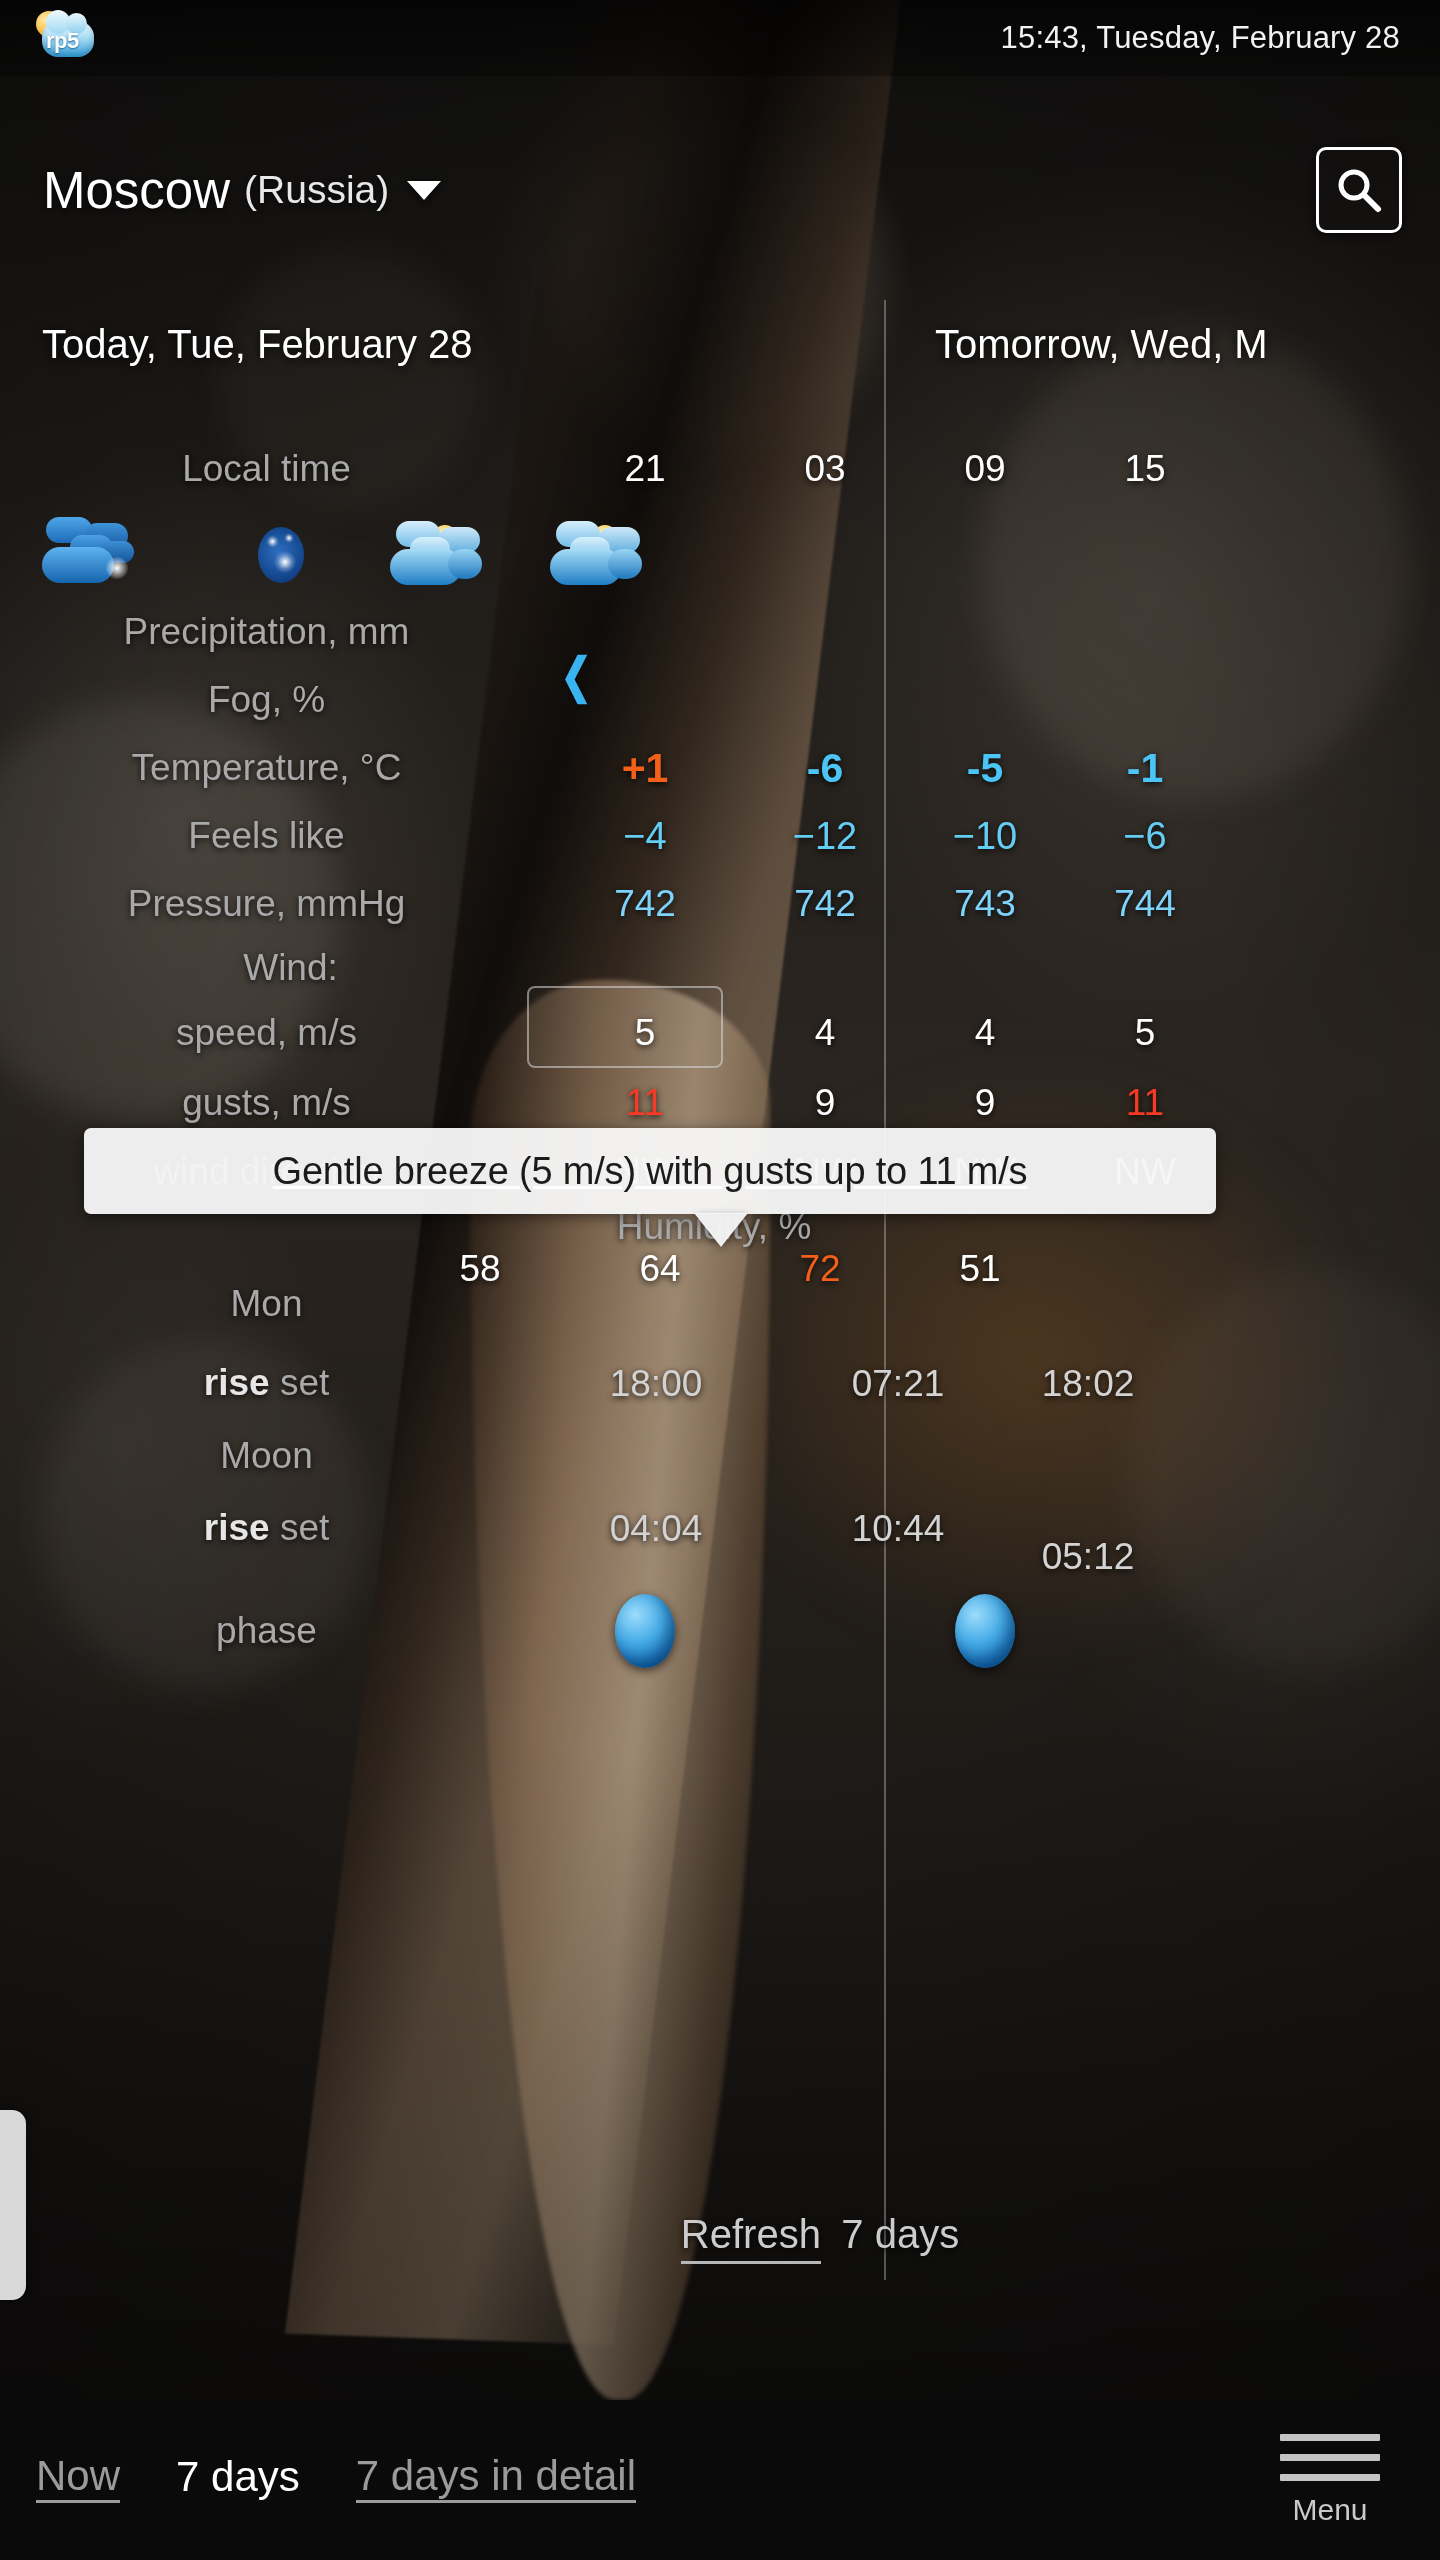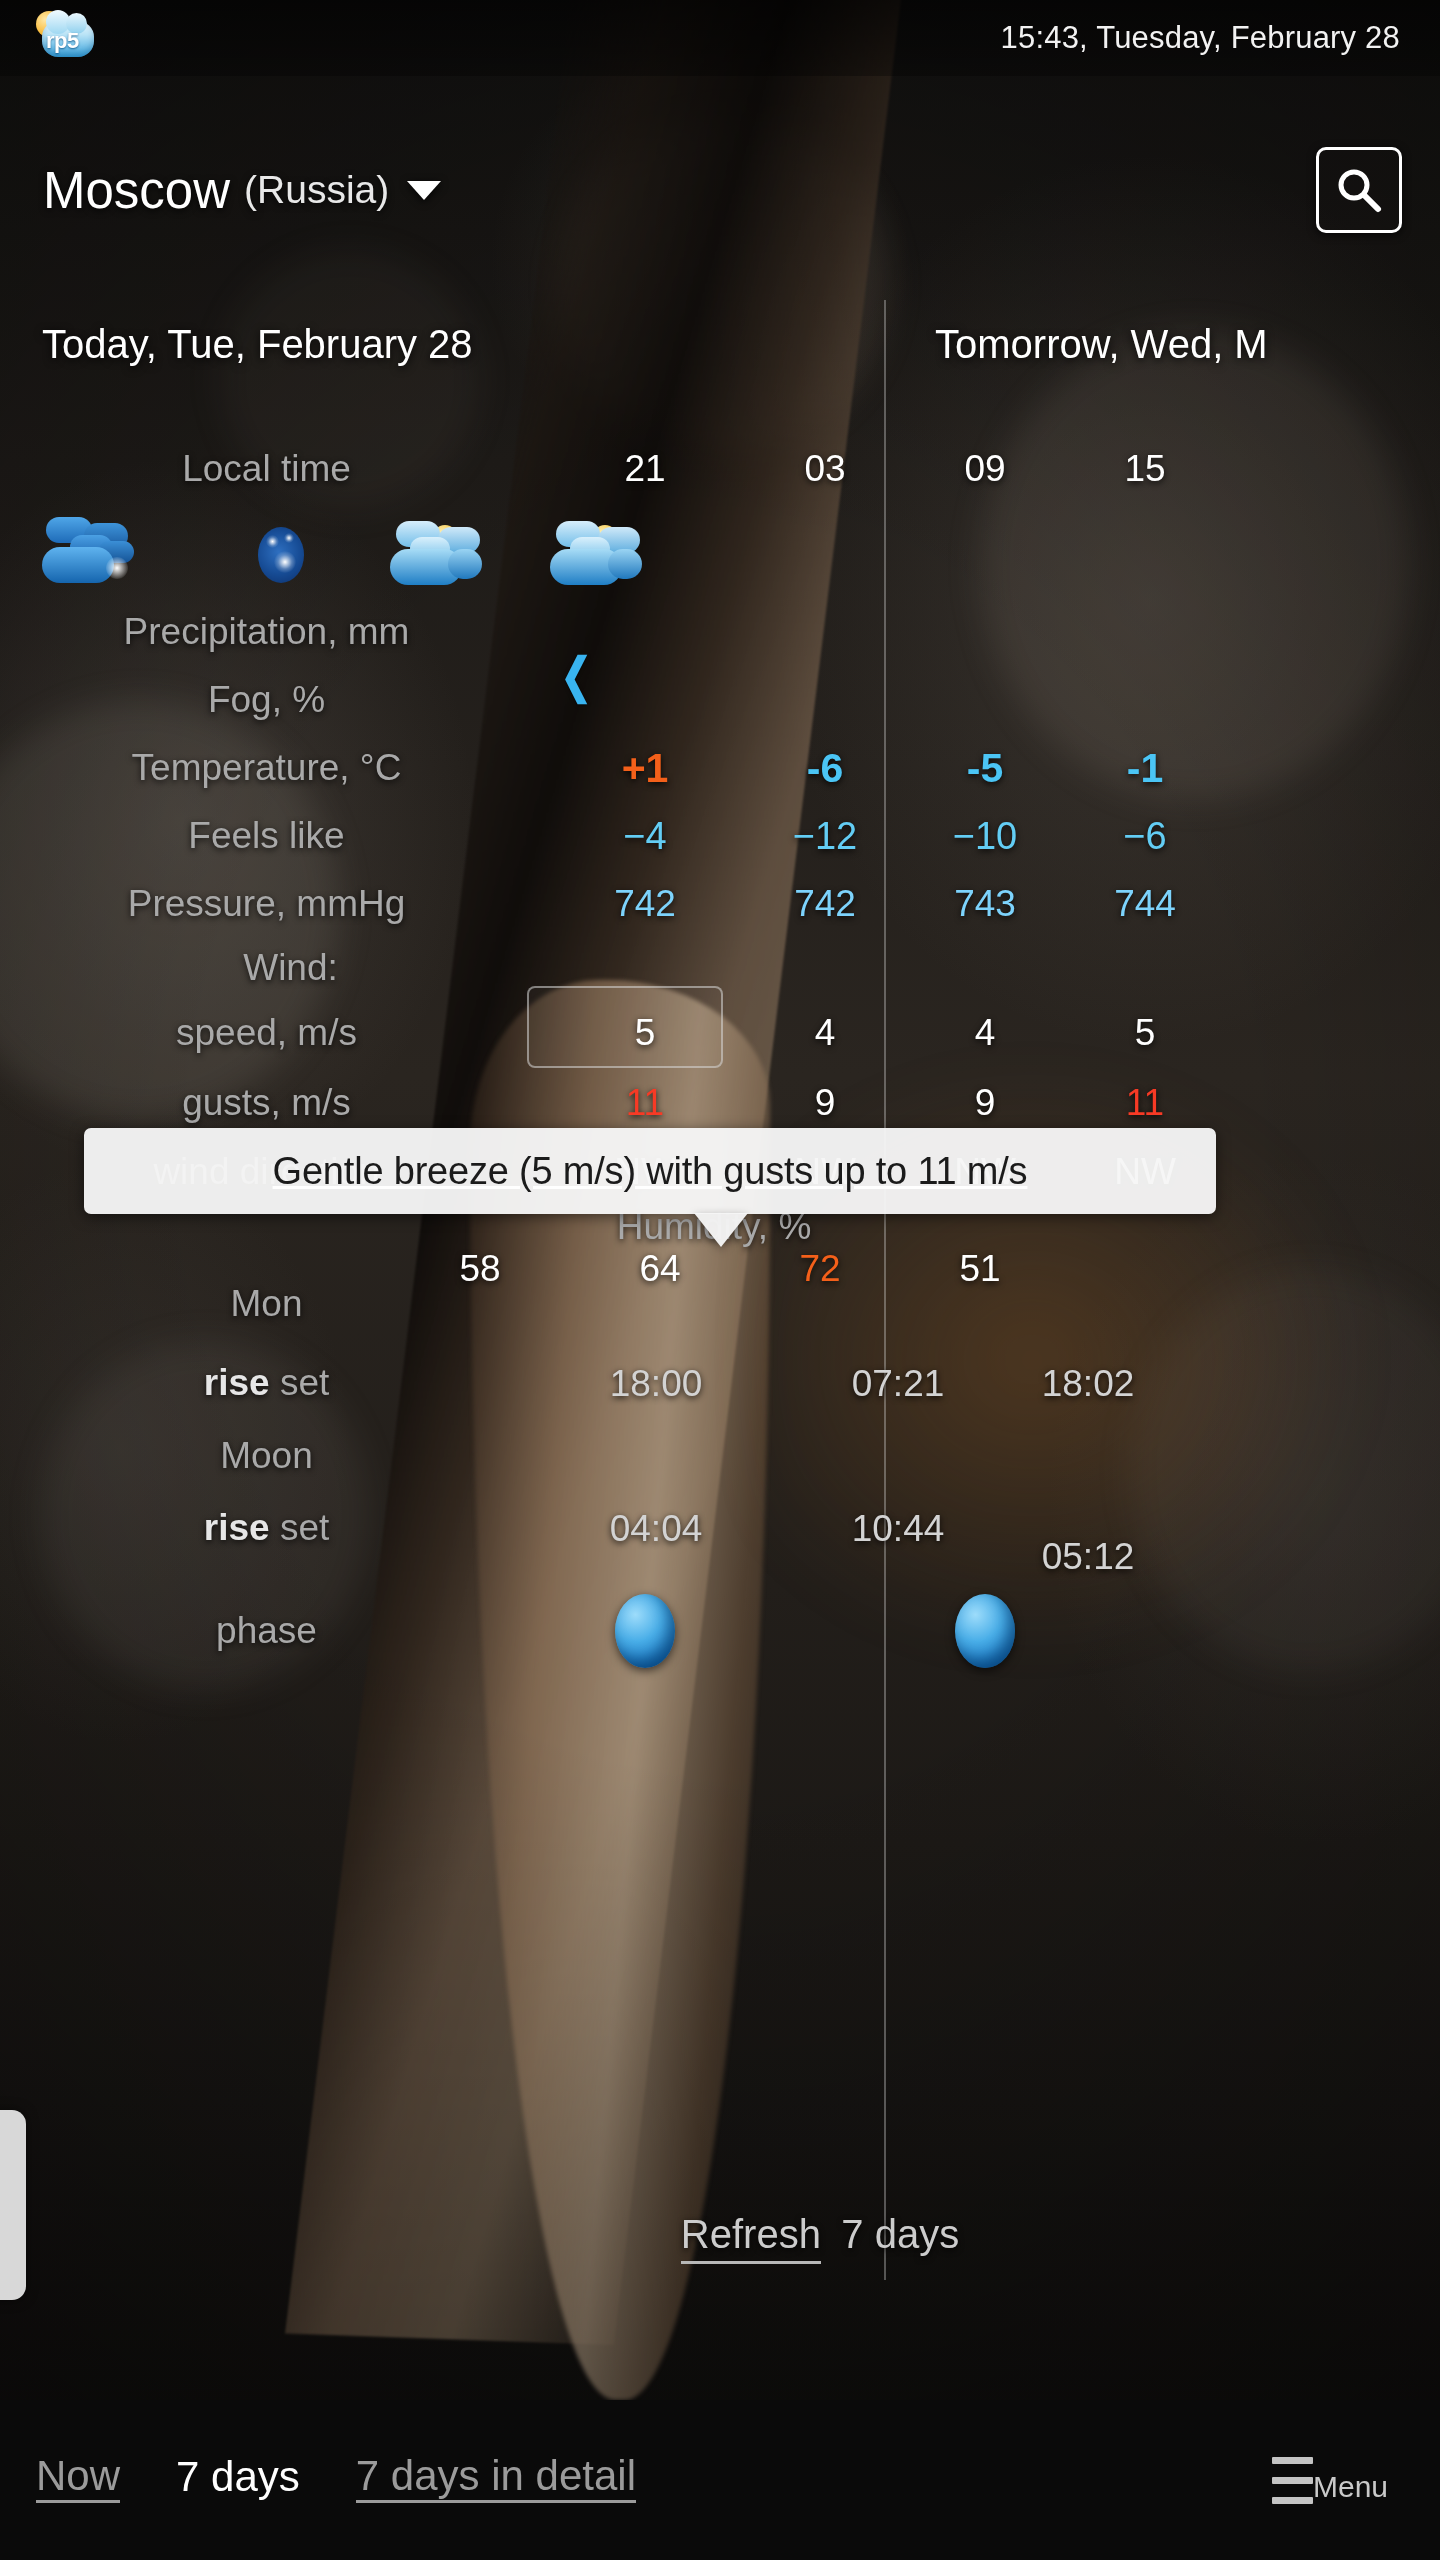--- a/index.html
+++ b/index.html
@@ -266,21 +266,21 @@
   .navitem {
     font-size:42px; padding-bottom:0; margin-top:-6px;
   }
   .navitem.inactive { color:#9b9b9b; border-bottom:3px solid #9b9b9b; }
   .navitem.active { color:#ffffff; }
   .nav-now { margin-left:36px; }
   .nav-7d  { margin-left:56px; }
   .nav-7dd { margin-left:56px; }
   .menu-btn {
     margin-left:auto; margin-right:52px; width:116px;
-    display:flex; flex-direction:row; align-items:flex-end;
+    display:flex; flex-direction:column; align-items:center;
   }
   .menu-bars { width:100px; }
   .menu-bars span {
     display:block; height:7px; background:#c4c4c4; margin-bottom:13px; border-radius:1px;
   }
   .menu-bars span:last-child { margin-bottom:0; }
   .menu-label { margin-top:12px; font-size:30px; color:#c9c9c9; }
 </style>
 </head>
 <body>

